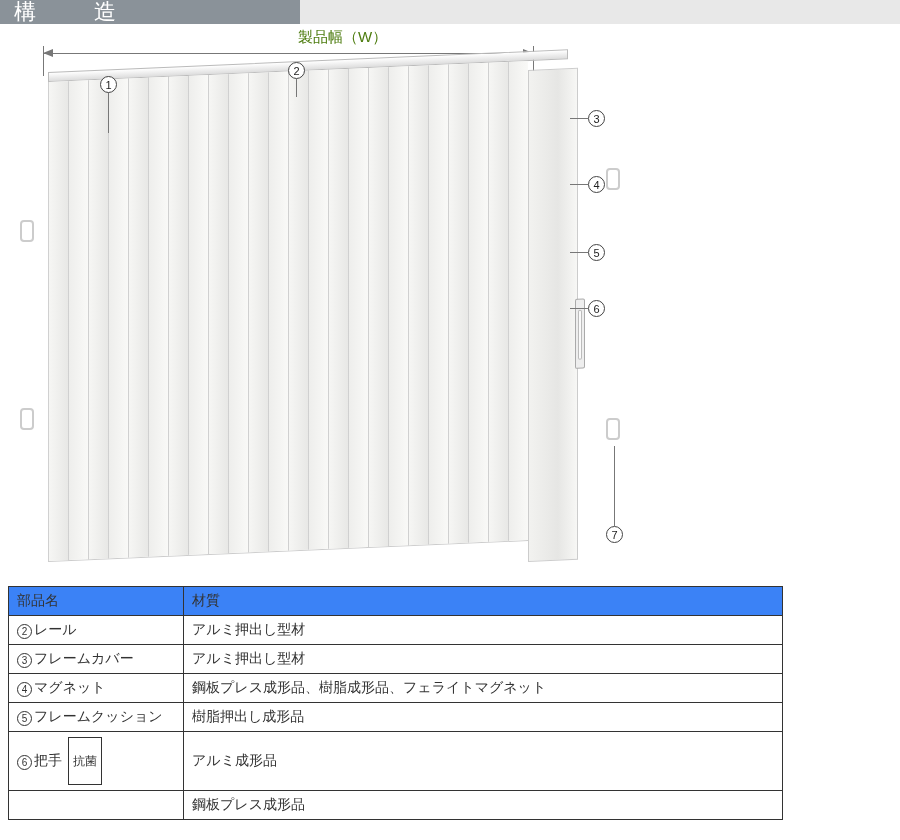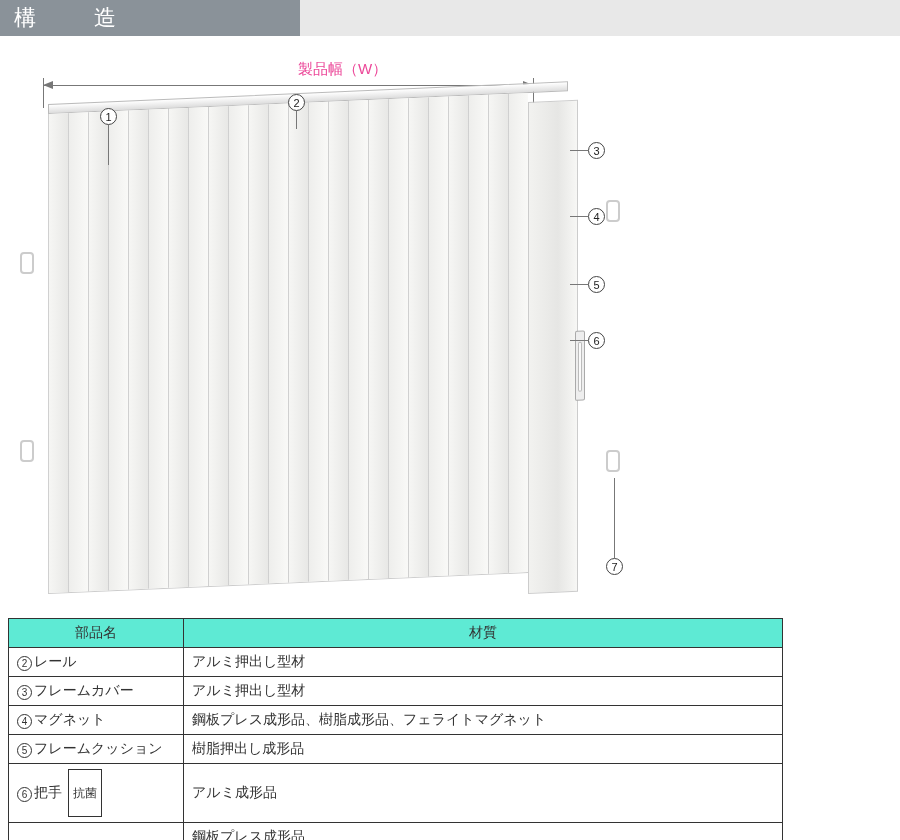--- a/index.html
+++ b/index.html
@@ -6,22 +6,22 @@
   body {
     font-family: "Hiragino Kaku Gothic Pro", "Meiryo", sans-serif;
     background: #fff;
     width: 900px;
     color: #333;
     font-size: 14px;
   }
   .container { width: 900px; }
   .title-bar {
     display: flex;
-    height: 36px;
-    margin-bottom: 24px;
+    height: 24px;
+    margin-bottom: 4px;
   }
   .title-bar-left {
     background: #8a9299;
     color: #fff;
     font-size: 22px;
     font-weight: 500;
     letter-spacing: 18px;
     padding: 4px 0 4px 14px;
     width: 300px;
     display: flex;
@@ -41,21 +41,21 @@
     position: relative;
     width: 860px;
     height: 550px;
     margin: 0 0 8px 8px;
   }
   .width-label {
     position: absolute;
     top: 0px;
     left: 290px;
     font-size: 15px;
-    color: #ec4899;
+    color: #4d7c0f;
   }
   .dim-line {
     position: absolute;
     top: 25px;
     left: 35px;
     width: 490px;
     height: 1px;
     background: #777;
   }
   .dim-arrow-l, .dim-arrow-r {
@@ -171,23 +171,22 @@
     margin-left: 8px;
     border-collapse: collapse;
     font-size: 14px;
   }
   .parts-table th, .parts-table td {
     border: 1px solid #333;
     padding: 5px 8px;
     text-align: left;
   }
   .parts-table th {
-    background: #5eead4;
+    background: #3b82f6;
     font-weight: 500;
-    text-align: center;
   }
   .parts-table td.col-name { width: 175px; }
   .tag {
     border: 1px solid #333;
     padding: 16px 4px;
     font-size: 12px;
     margin-left: 2px;
     display: inline-block;
     line-height: 1.2;
   }

